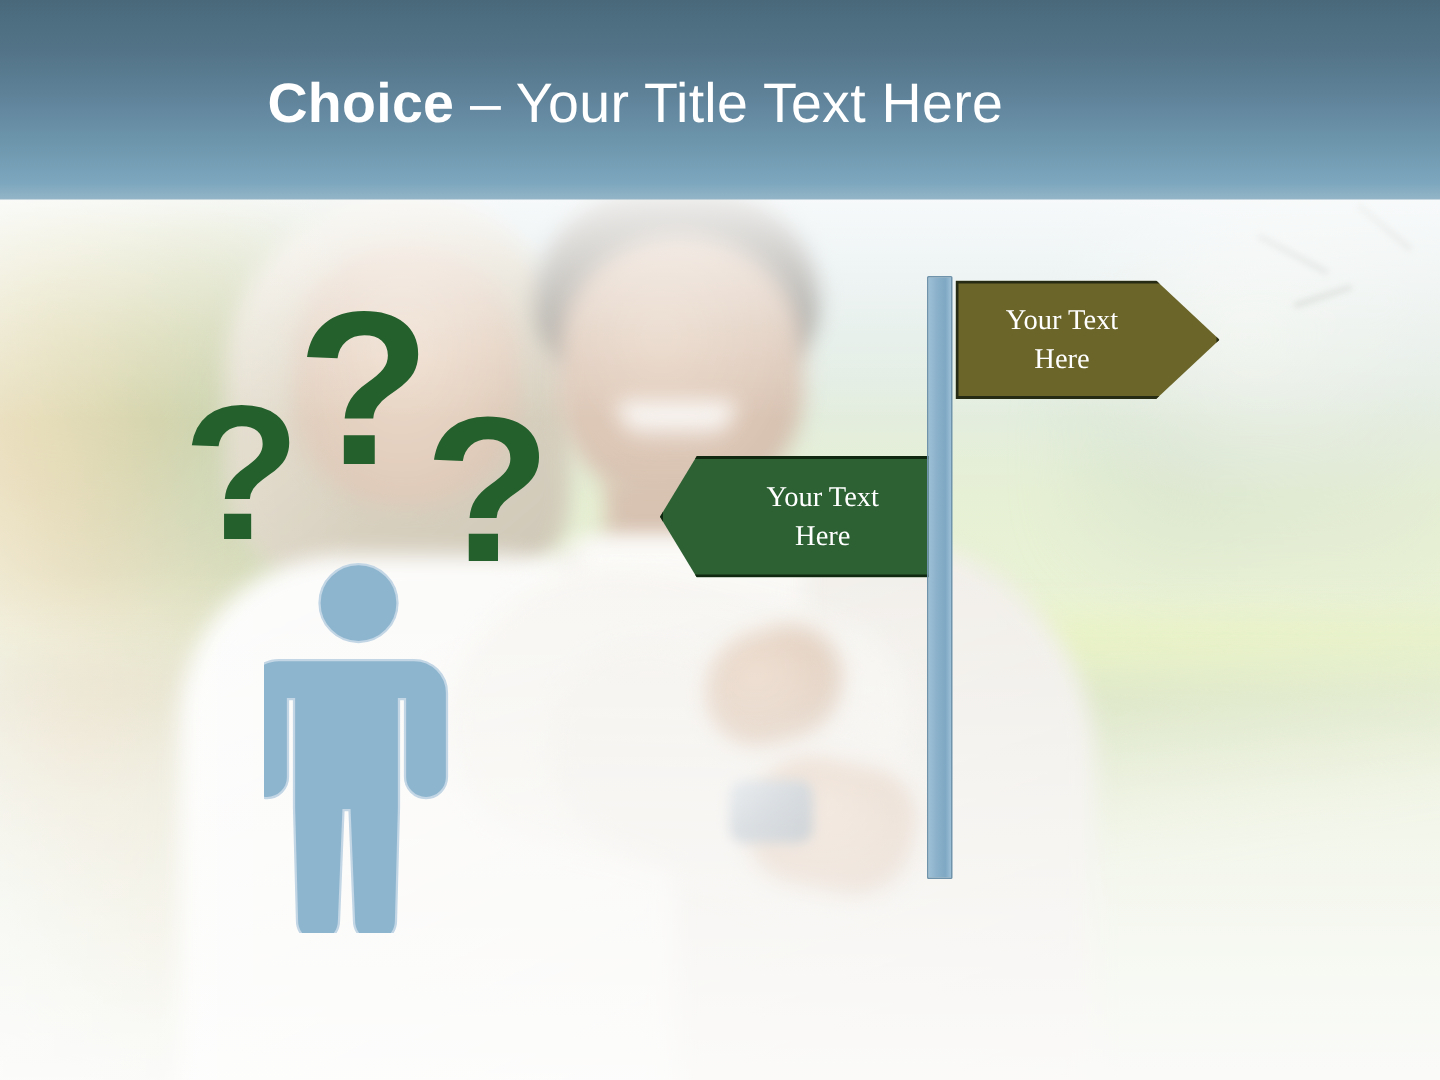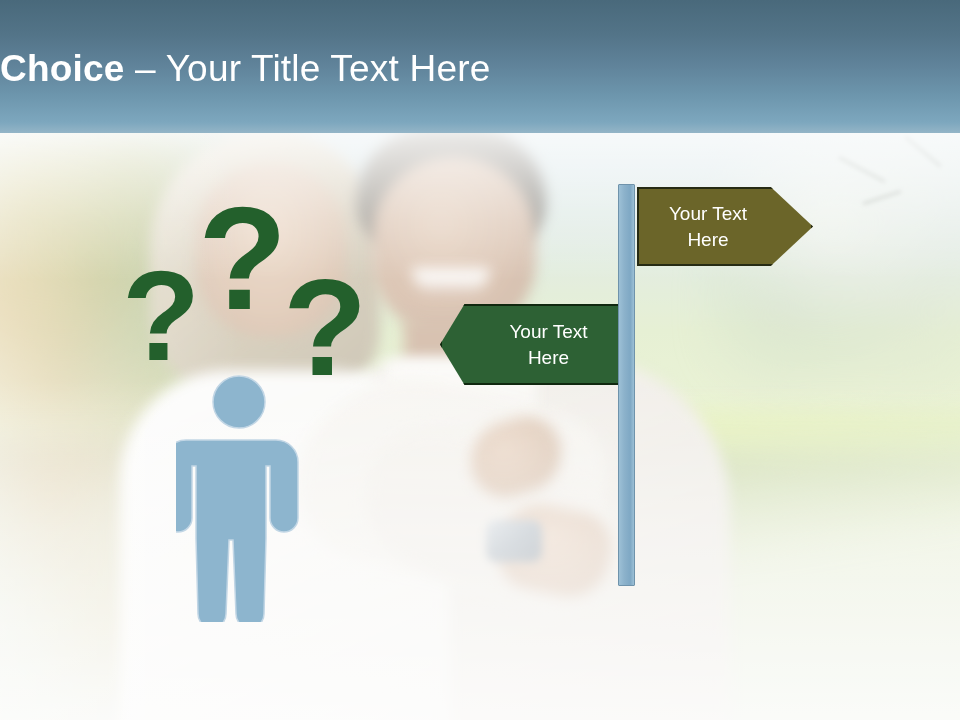--- a/index.html
+++ b/index.html
@@ -201,21 +201,21 @@
   
   .header {
     position: absolute; left: 0; top: 0; width: 960px; height: 133px;
     background: linear-gradient(to bottom,
       #49697b 0%, #537488 28%, #628височ 0%, #6b94ab 70%, #7ba5bd 92%, #93b4c6 100%);
     background: linear-gradient(to bottom,
       #49697b 0%, #537488 26%, #5f8299 48%, #6d96ad 72%, #7da7be 92%, #94b5c7 100%);
   }
   .header-title {
     position: absolute; left: 0; top: 47px; width: 847px;
-    text-align: left;
+    text-align: center;
     color: #ffffff;
     font-size: 37px;
     line-height: 44px;
     letter-spacing: .2px;
     white-space: nowrap;
   }
   .header-title .strong { font-weight: bold; }
   .header-title .rest { font-weight: normal; }
 
   
@@ -248,20 +248,21 @@
   .sign {
     position: absolute;
     box-sizing: border-box;
     display: flex;
     align-items: center;
     justify-content: center;
     color: #ffffff;
     font-size: 19px;
     line-height: 26px;
     text-align: center;
+    font-family: Liberation Serif, serif;
   }
   .sign-olive {
     left: 637px; top: 187px; width: 176px; height: 79px;
     background: #6b6529;
     border: 2px solid #262b14;
     clip-path: polygon(0 0, 76% 0, 100% 50%, 76% 100%, 0 100%);
     padding-right: 34px;
   }
   .sign-green {
     left: 440px; top: 304px; width: 189px; height: 81px;

